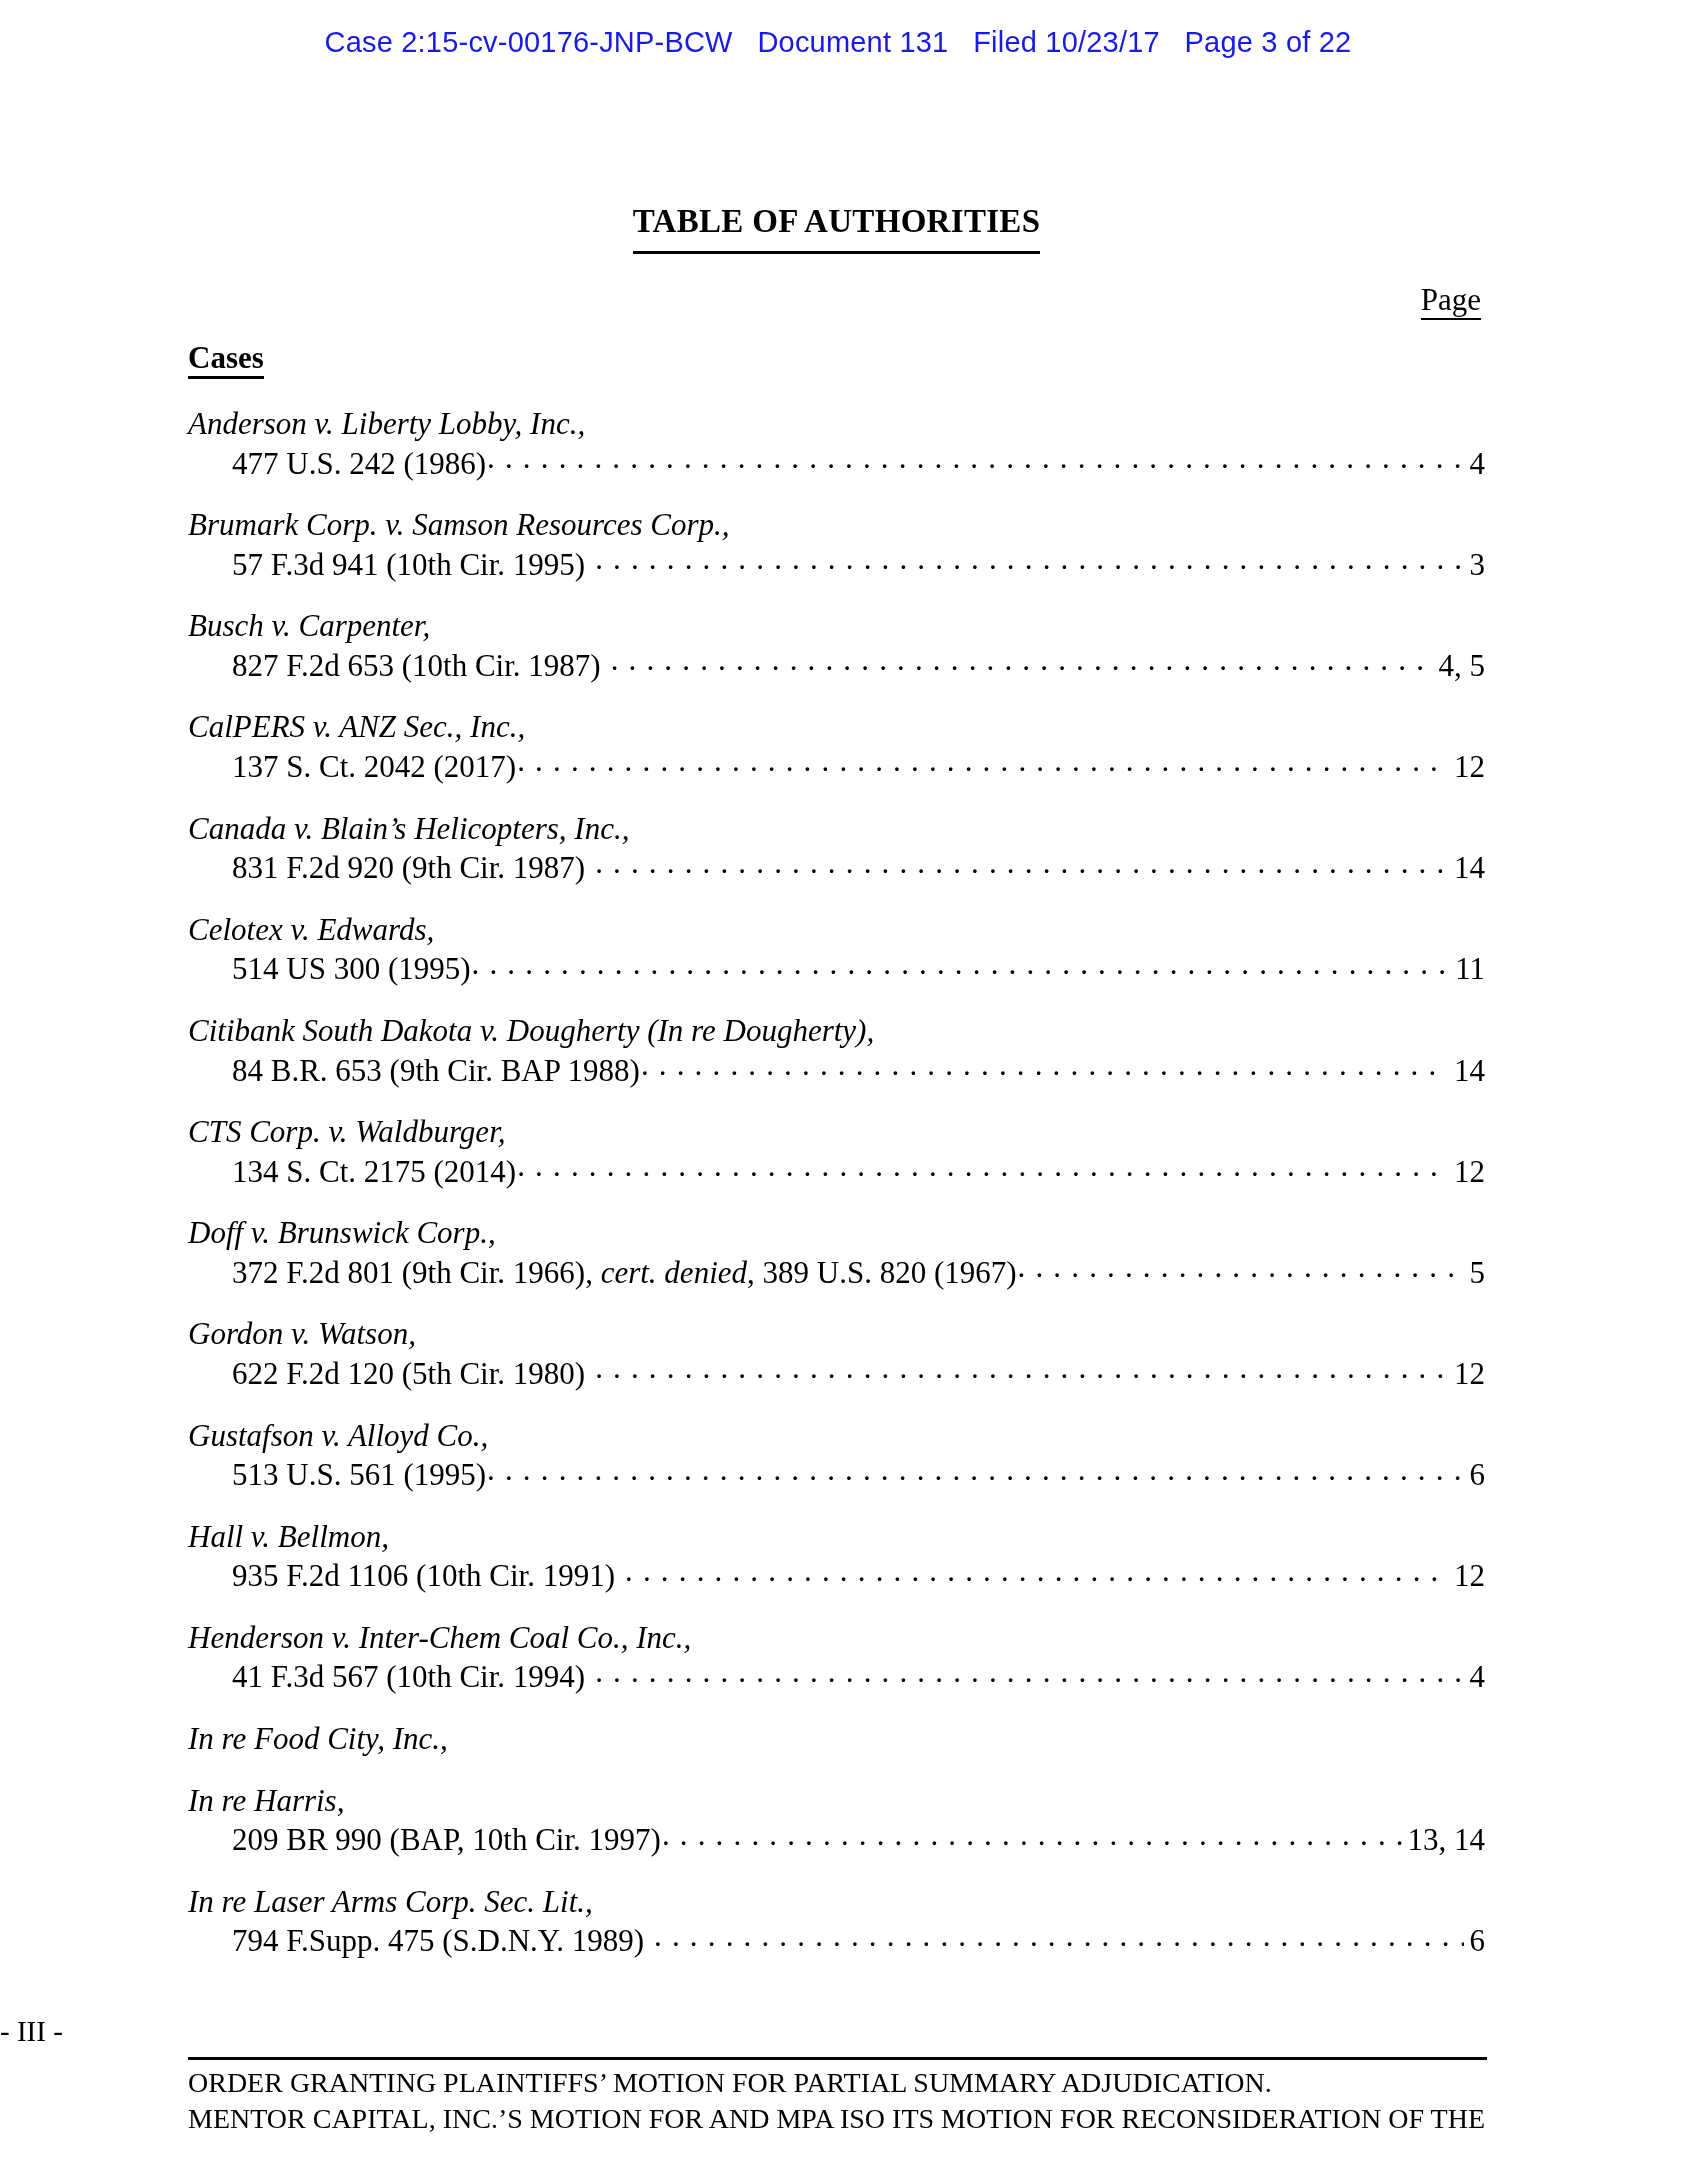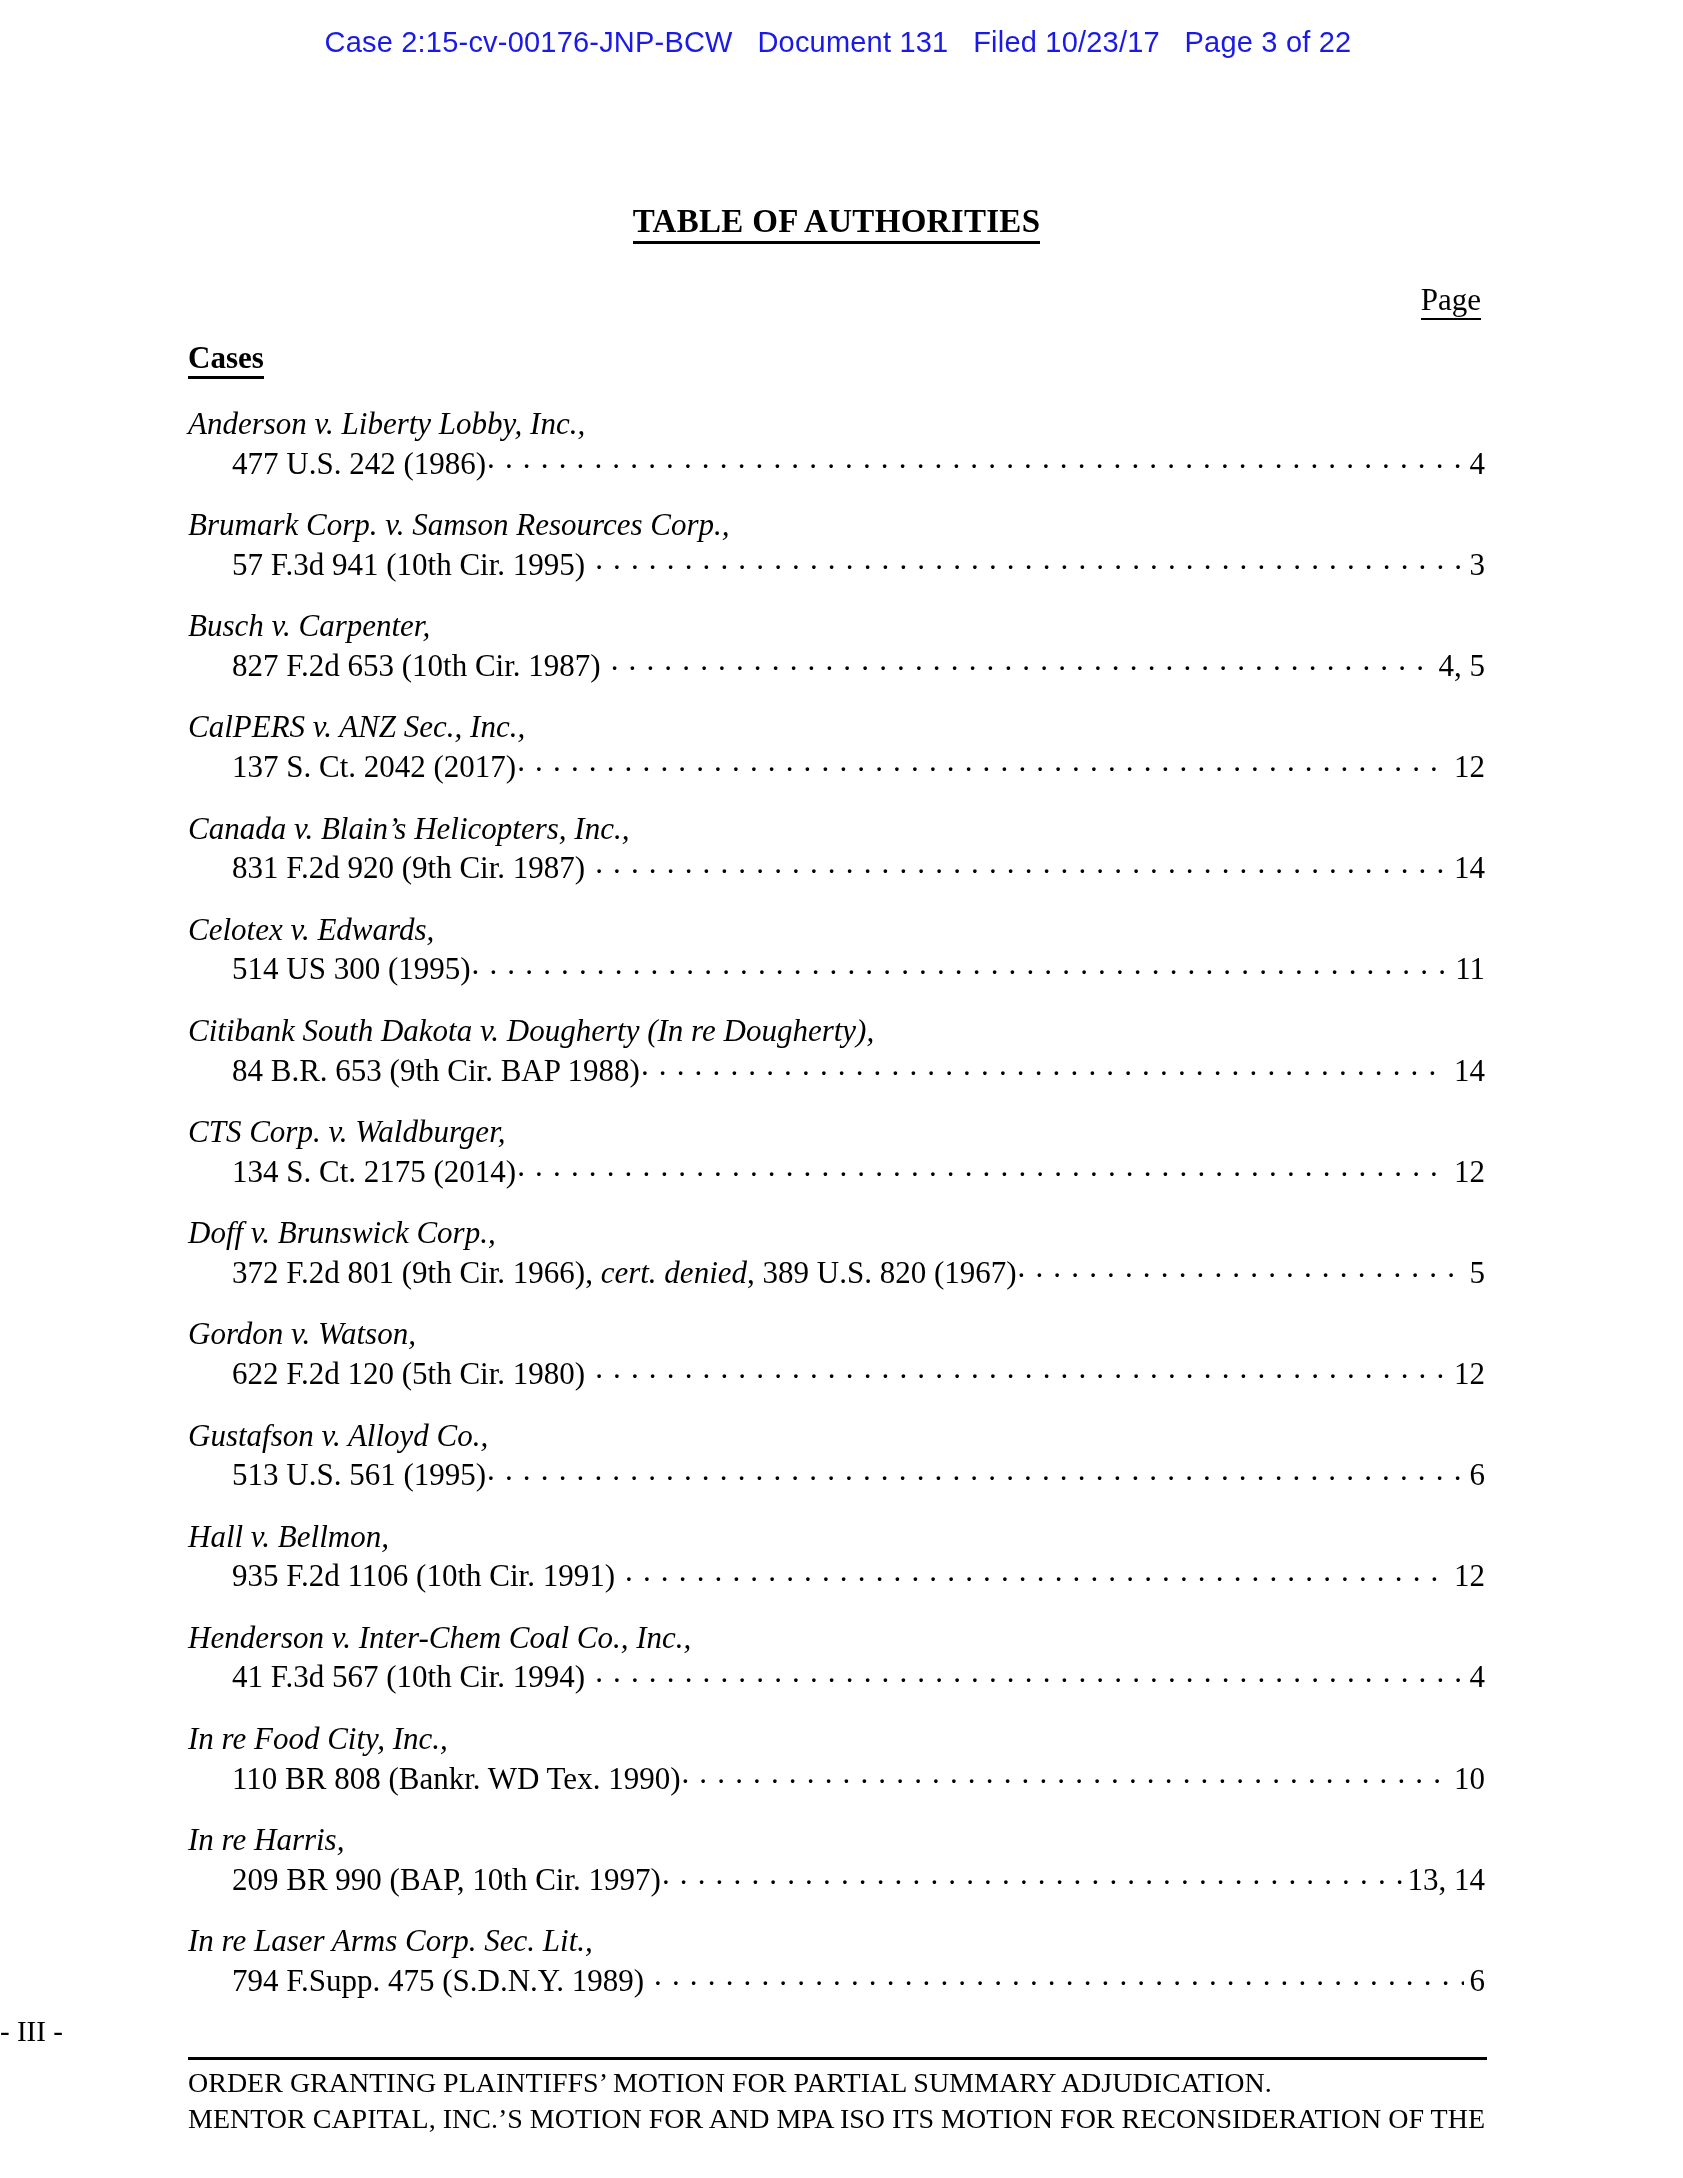--- a/index.html
+++ b/index.html
@@ -42,21 +42,21 @@
 
   .toa-title {
     margin-top: 203px;
     text-align: center;
     font-size: 33px;
     font-weight: bold;
     letter-spacing: 0.3px;
   }
   .toa-title span {
     border-bottom: 3px solid #000;
-    padding-bottom: 2px;
+    padding-bottom: 12px;
   }
 
   .page-label {
     margin-top: 42px;
     text-align: right;
     font-size: 31px;
     padding-right: 4px;
   }
   .page-label span {
     border-bottom: 2px solid #000;
@@ -269,25 +269,20 @@
         <div class="entry">
           <div class="entry-name">Henderson v. Inter-Chem Coal Co., Inc.,</div>
           <div class="entry-cite-row">
             <span class="entry-cite gap-before-leader">41 F.3d 567 (10th Cir. 1994)</span>
             <span class="leader"></span>
             <span class="entry-page">4</span>
           </div>
         </div>
         <div class="entry">
           <div class="entry-name">In re Food City, Inc.,</div>
-          <div class="entry-cite-row">
-            <span class="entry-cite">110 BR 808 (Bankr. WD Tex. 1990)</span>
-            <span class="leader"></span>
-            <span class="entry-page">10</span>
-          </div>
         </div>
         <div class="entry">
           <div class="entry-name">In re Harris,</div>
           <div class="entry-cite-row">
             <span class="entry-cite">209 BR 990 (BAP, 10th Cir. 1997)</span>
             <span class="leader"></span>
             <span class="entry-page">13, 14</span>
           </div>
         </div>
         <div class="entry">

